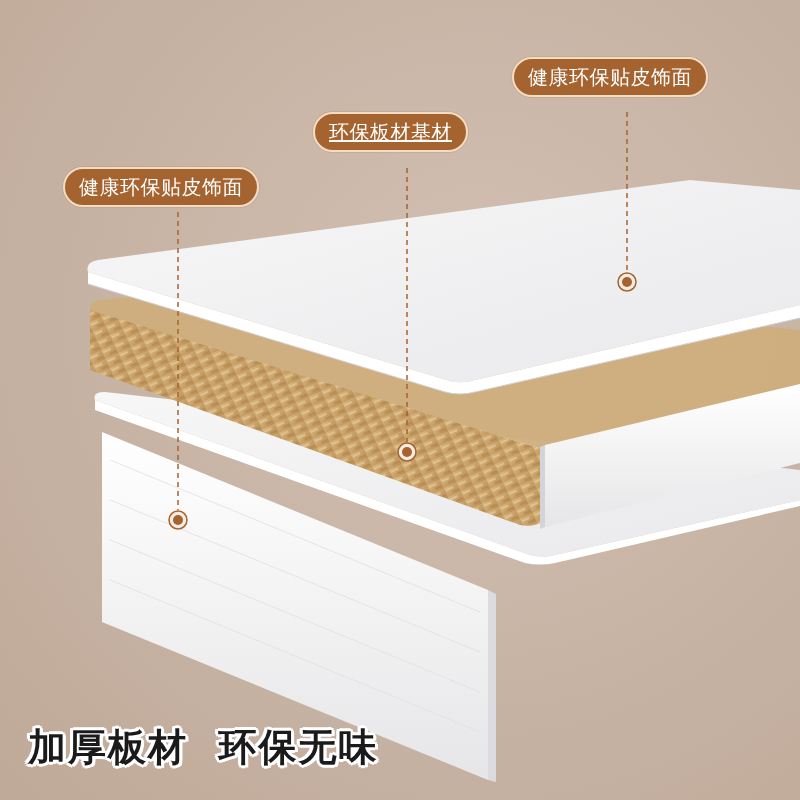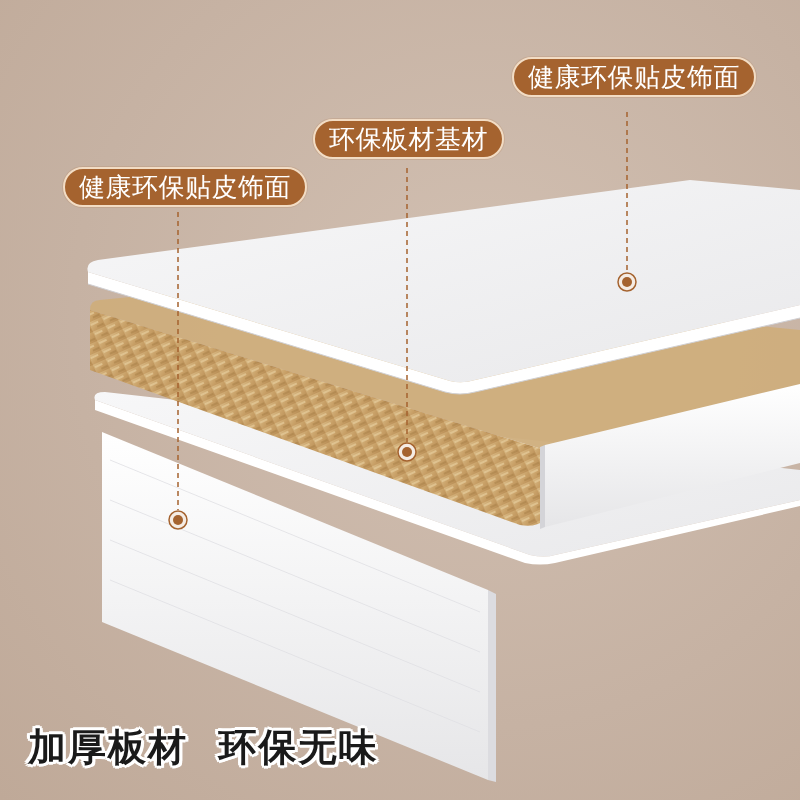--- a/index.html
+++ b/index.html
@@ -11,21 +11,21 @@
   }
   .stage { position: absolute; left: 0; top: 0; width: 800px; height: 800px;
     background: radial-gradient(ellipse at 60% 40%, #d2c0b2 0%, #c6b2a3 60%, #bfa998 100%); }
   svg.boards { position: absolute; left: 0; top: 0; }
   .pill {
     position: absolute;
     background: #a5632f;
     border: 2px solid #f2dcc4;
     border-radius: 30px;
     color: #ffffff;
-    font-size: 26px;
+    font-size: 20px;
     line-height: 36px;
     height: 36px;
     padding: 0 14px;
     white-space: nowrap;
     letter-spacing: 0.5px;
     box-shadow: 0 0 0 1px rgba(165,99,47,0.15);
   }
   .headline {
     position: absolute; left: 28px; top: 722px;
     font-size: 38px; font-weight: bold; color: #1a1a1a;
@@ -110,16 +110,16 @@
     <circle cx="407" cy="452" r="9" fill="#f5ece4" stroke="#a5632f" stroke-width="1.5"></circle>
     <circle cx="407" cy="452" r="5" fill="#a5632f"></circle>
   </g>
   <g>
     <circle cx="178" cy="520" r="9" fill="#f5ece4" stroke="#a5632f" stroke-width="1.5"></circle>
     <circle cx="178" cy="520" r="5" fill="#a5632f"></circle>
   </g>
 </svg>
 
 <div class="pill" style="left:512px; top:57px;">健康环保贴皮饰面</div>
-<div class="pill" style="left:313px; top:119px;">环保板材基材</div>
+<div class="pill" style="left:313px; top:112px;text-decoration:underline;">环保板材基材</div>
 <div class="pill" style="left:63px; top:167px;">健康环保贴皮饰面</div>
 
 <div class="headline"><span>加厚板材</span>  <span>环保无味</span></div>
 
 </body></html>

